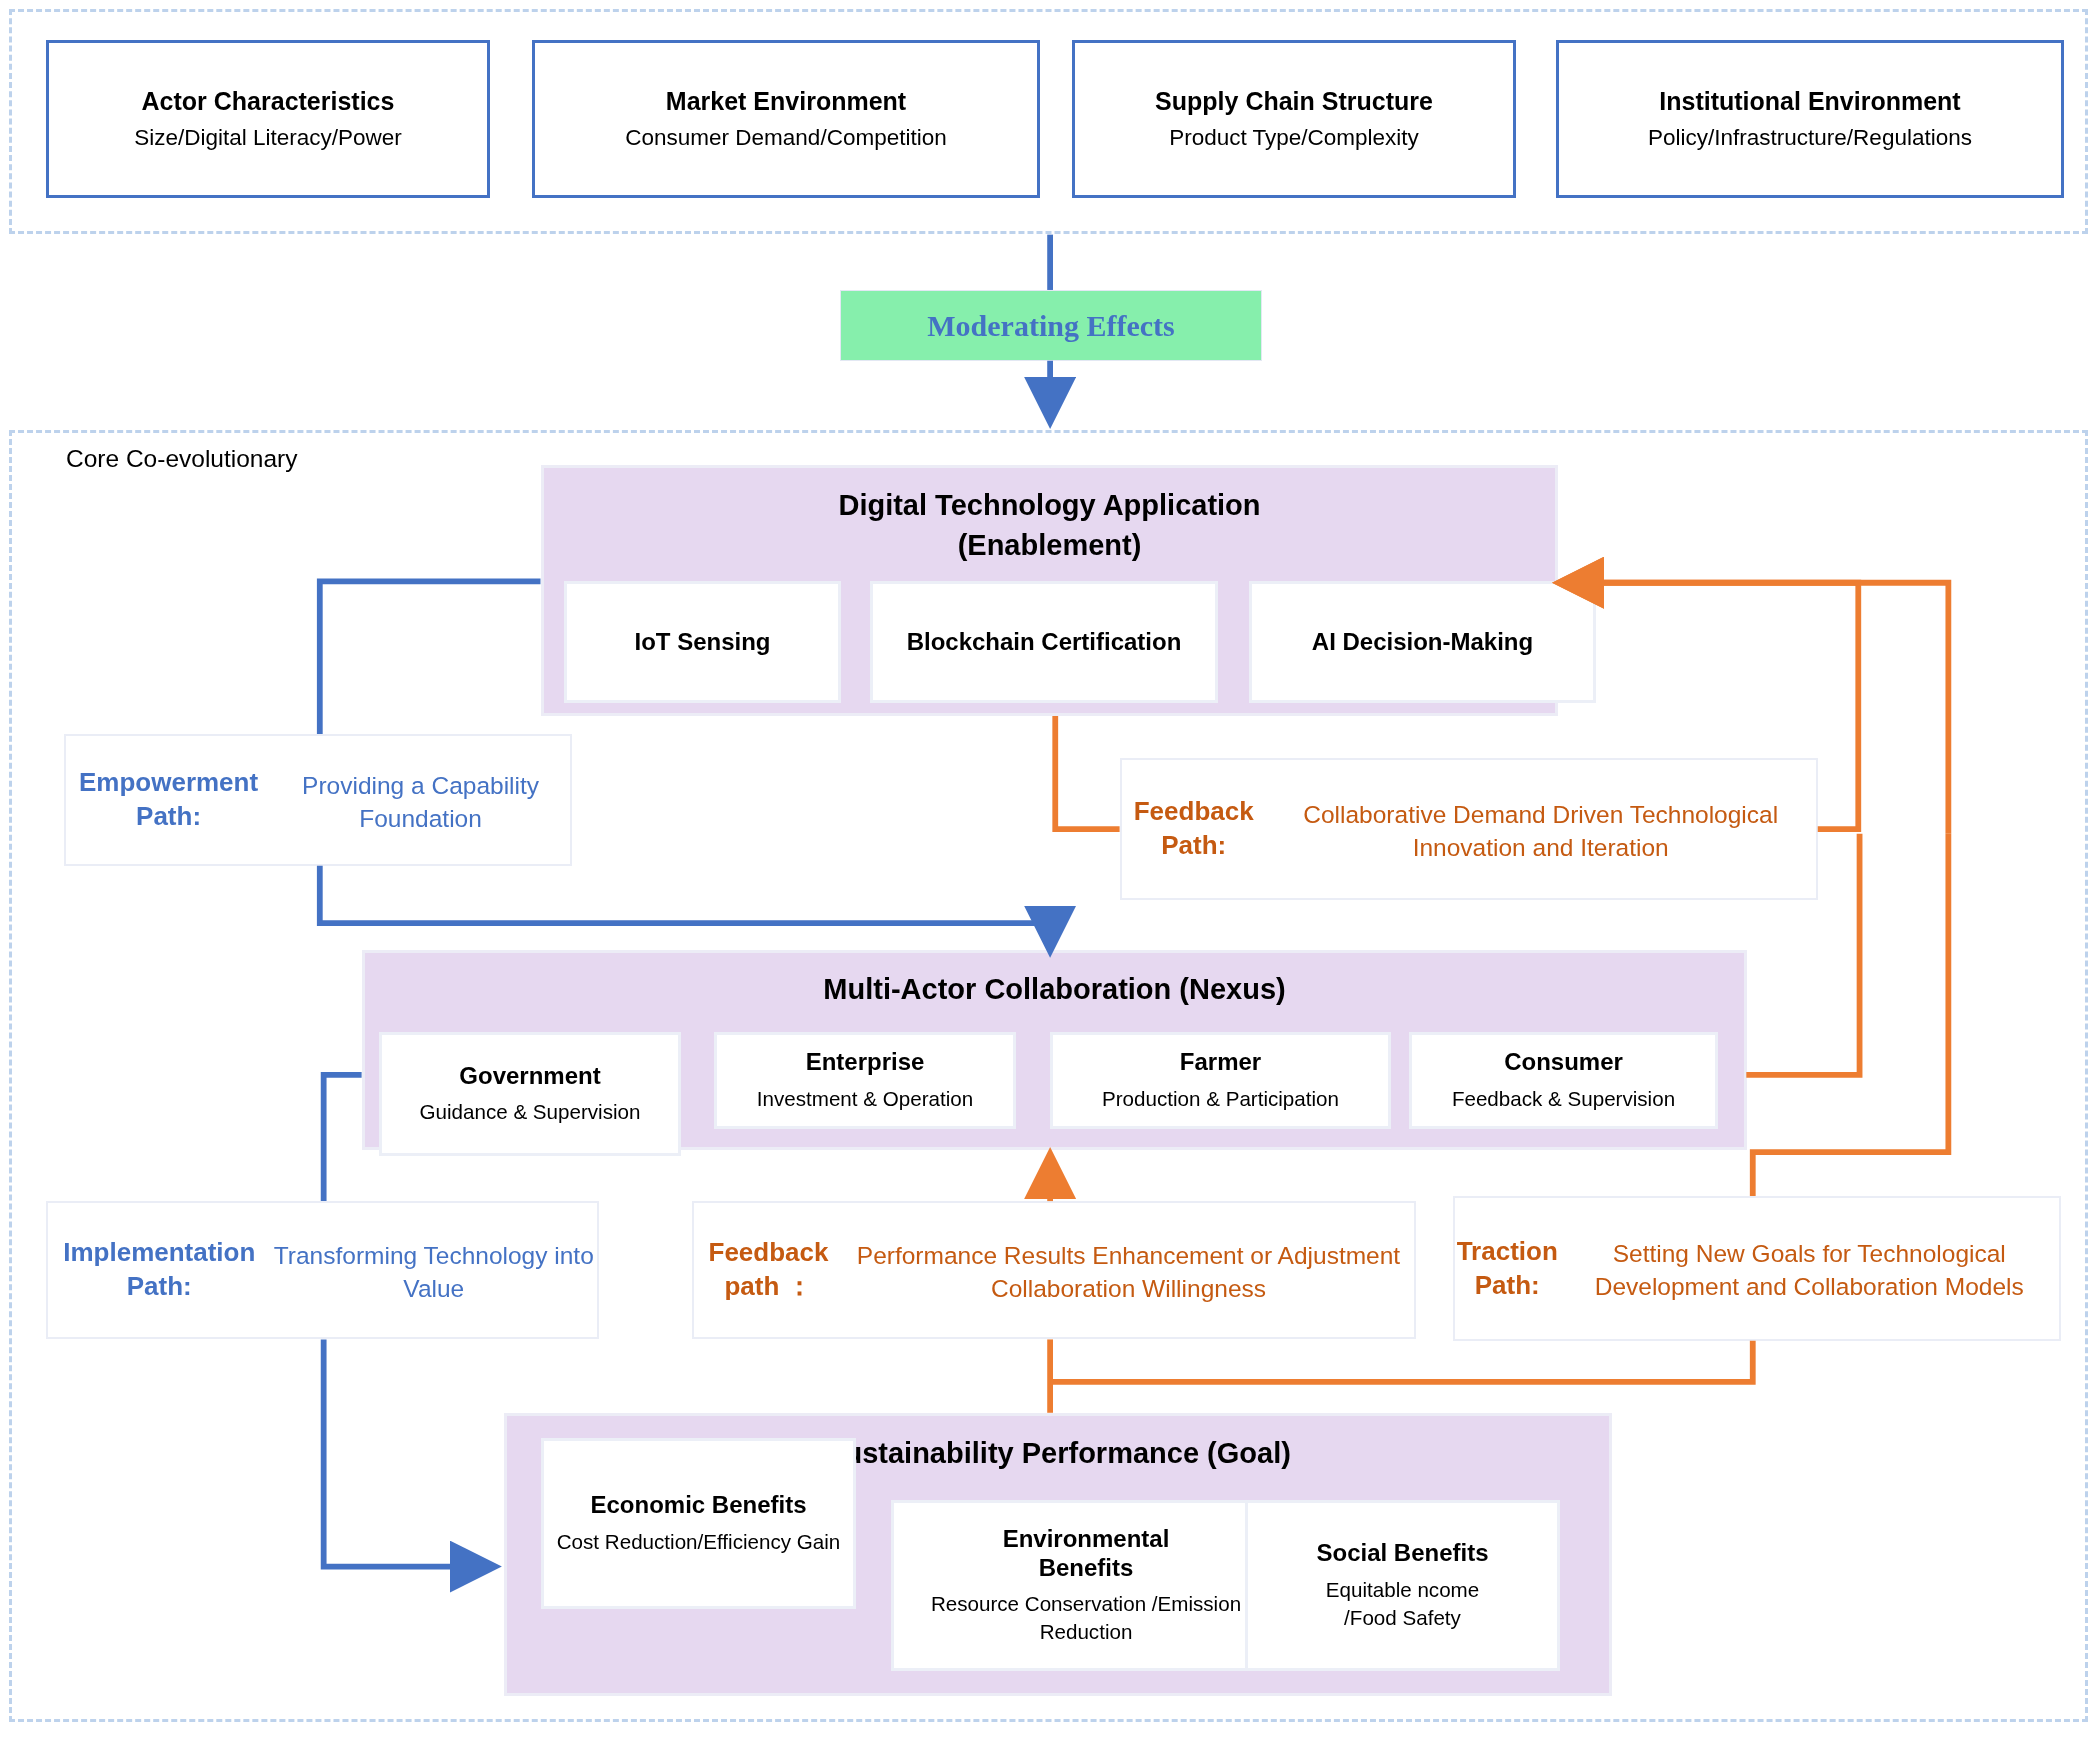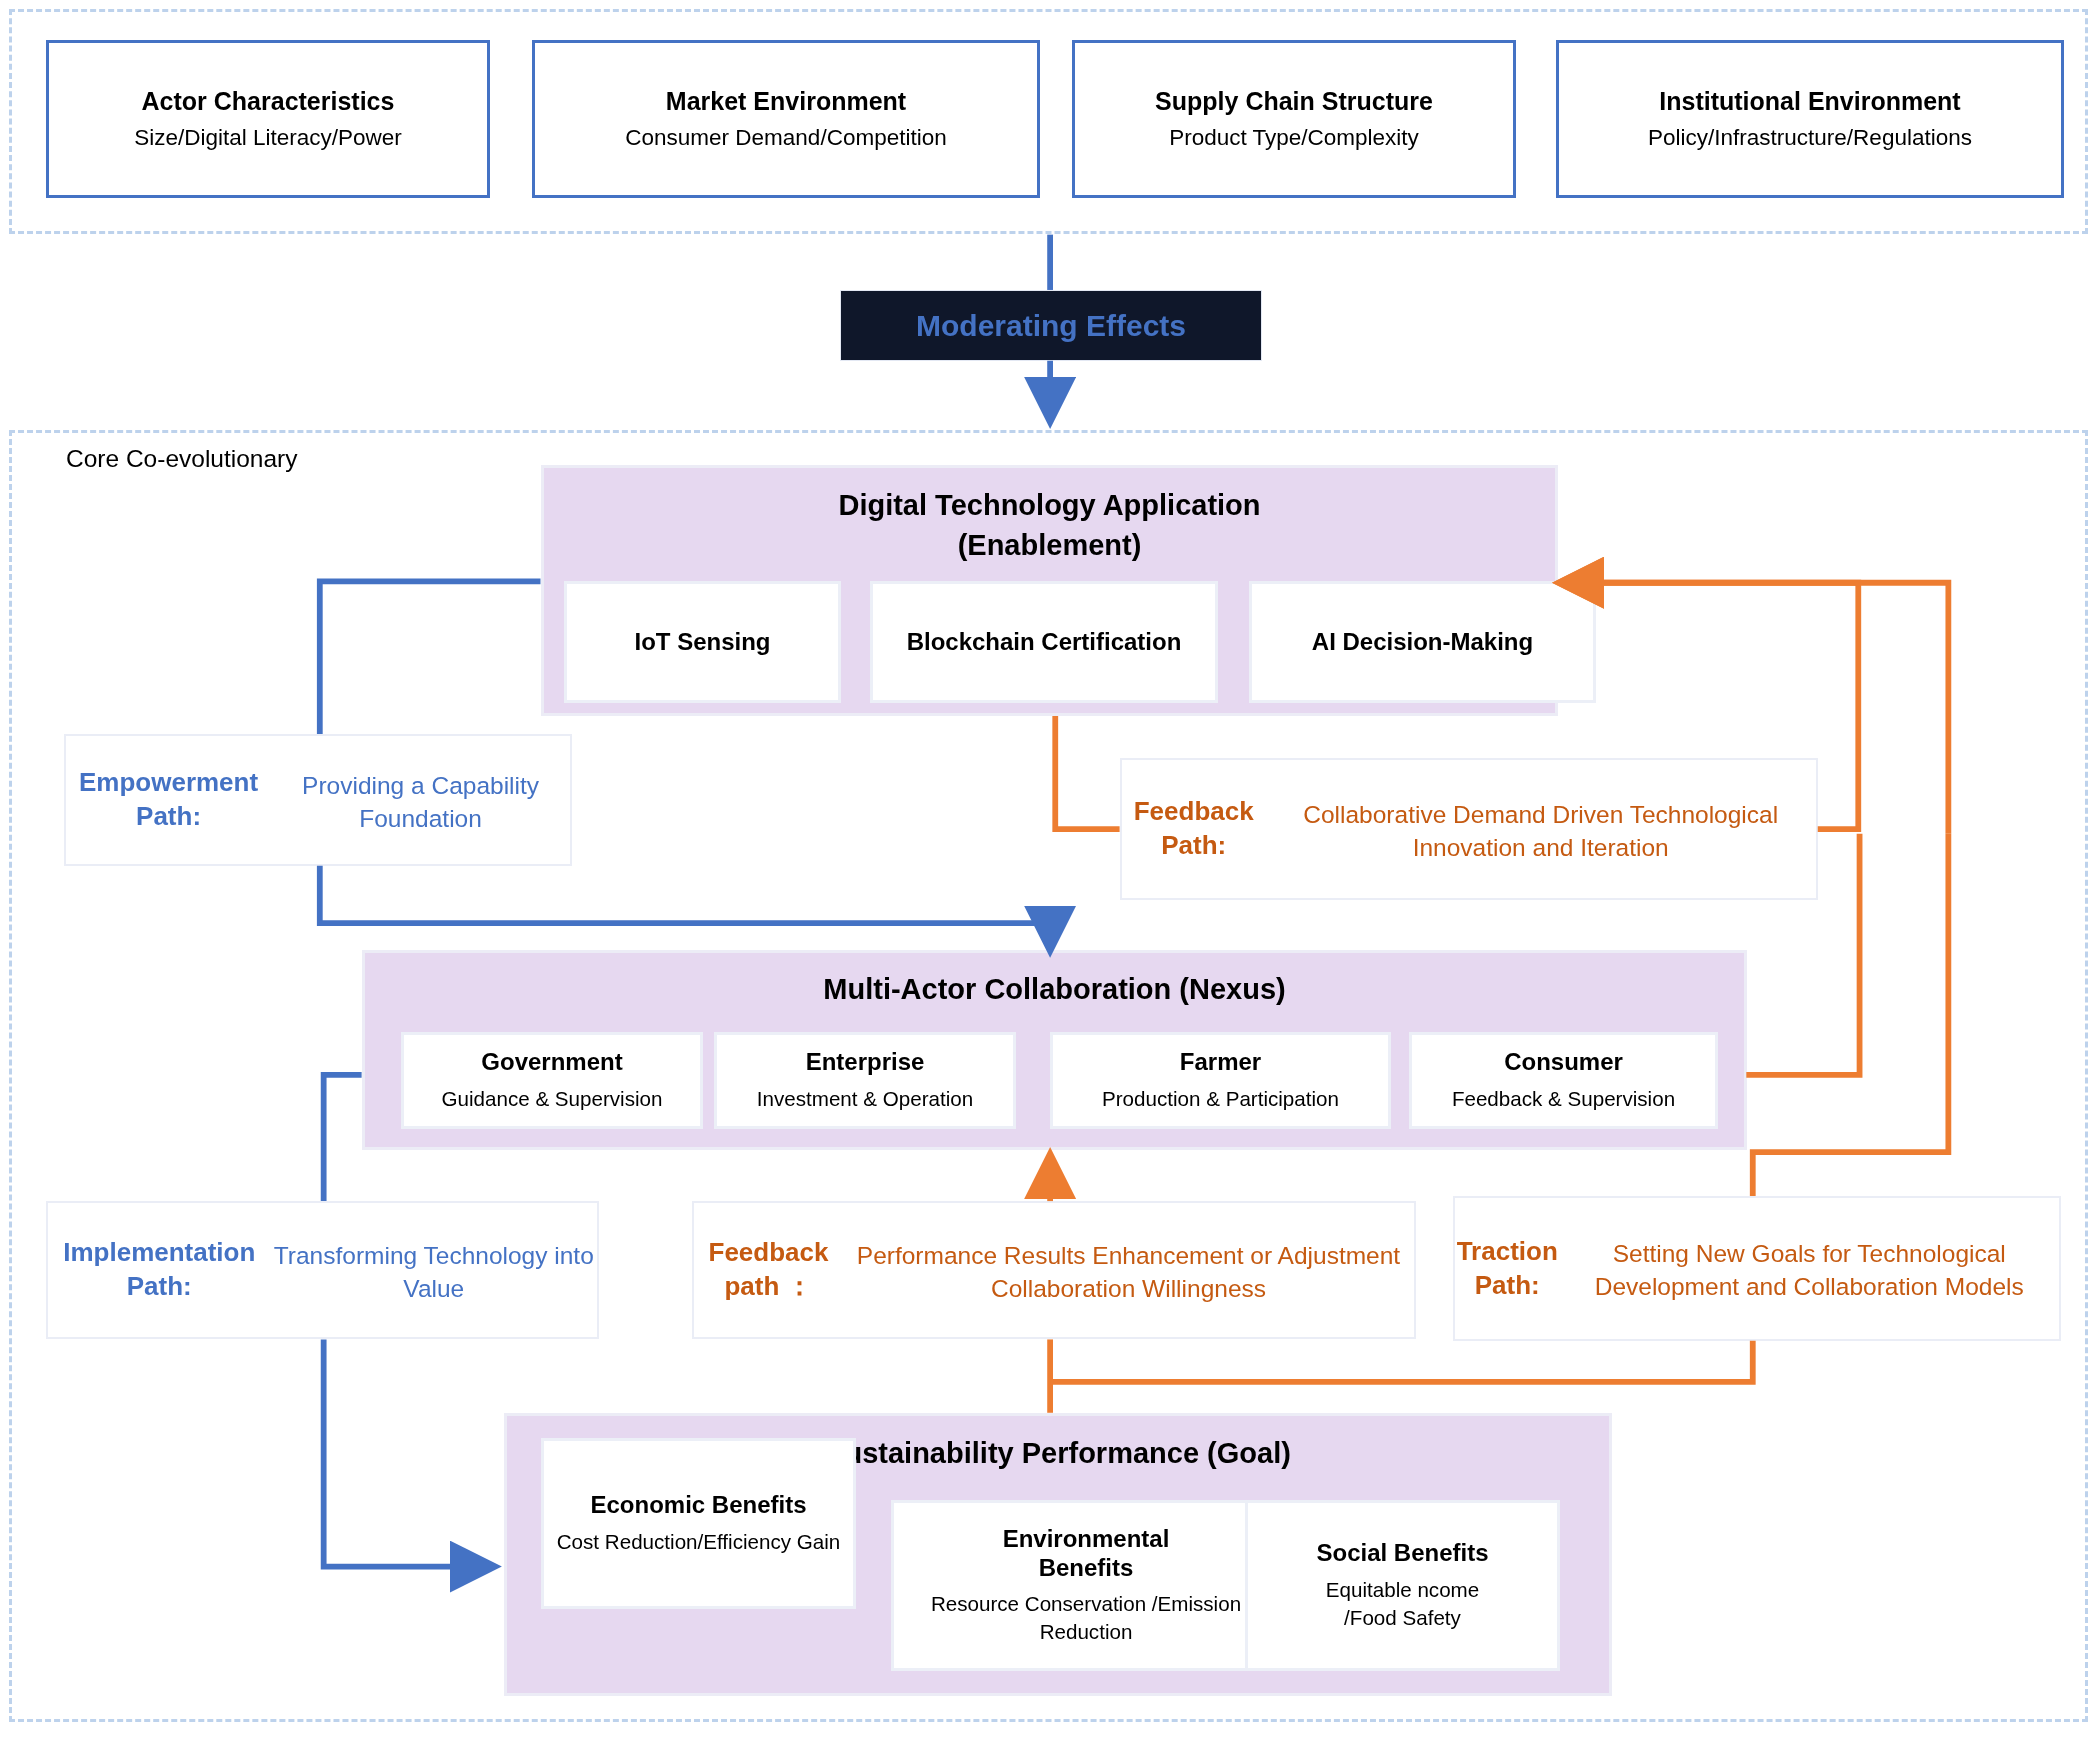--- a/index.html
+++ b/index.html
@@ -23,23 +23,23 @@
     border:3.9px solid #4472C4;
     display:flex;flex-direction:column;align-items:center;justify-content:center;
     text-align:center;
   }
   .bluebox .t{font-weight:bold;font-size:25px;color:#000;line-height:1.15;}
   .bluebox .s{font-size:22.5px;color:#000;line-height:1.2;margin-top:9px;}
 
   
   .modbox{
     position:absolute;box-sizing:border-box;
-    background:#0f172a;border:1.9px solid #E3E8F3;
+    background:#86efac;border:1.9px solid #E3E8F3;
     display:flex;align-items:center;justify-content:center;
-    color:#4472C4;font-weight:bold;font-size:30px;
+    color:#4472C4;font-weight:bold;font-size:30px;font-family:Liberation Serif, serif;
   }
 
   
   .panel{
     position:absolute;box-sizing:border-box;
     background:#E6D8F0;border:3.2px solid #ECECF6;
   }
   .panel-title{
     position:absolute;left:0;right:0;text-align:center;
     font-weight:bold;font-size:29px;color:#000;line-height:1.28;
@@ -130,21 +130,21 @@
 
   <div class="pathbox" style="left:1120px;top:758px;width:698px;height:142px;">
     <div class="t orange-txt">Feedback Path:</div>
     <div class="s orange-txt" style="max-width:618px;">Collaborative Demand Driven Technological Innovation and Iteration</div>
   </div>
 
   <div class="panel" style="left:362px;top:950px;width:1385px;height:200px;">
     <div class="panel-title" style="top:18px;">Multi-Actor Collaboration (Nexus)</div>
   </div>
 
-  <div class="subcard" style="left:401px;top:1032px;width:302px;height:97px;">
+  <div class="subcard" style="left:379px;top:1032px;width:302px;height:124px;">
     <div class="t">Government</div>
     <div class="s">Guidance &amp; Supervision</div>
   </div>
   <div class="subcard" style="left:714px;top:1032px;width:302px;height:97px;">
     <div class="t">Enterprise</div>
     <div class="s">Investment &amp; Operation</div>
   </div>
   <div class="subcard" style="left:1050px;top:1032px;width:341px;height:97px;">
     <div class="t">Farmer</div>
     <div class="s">Production &amp; Participation</div>

